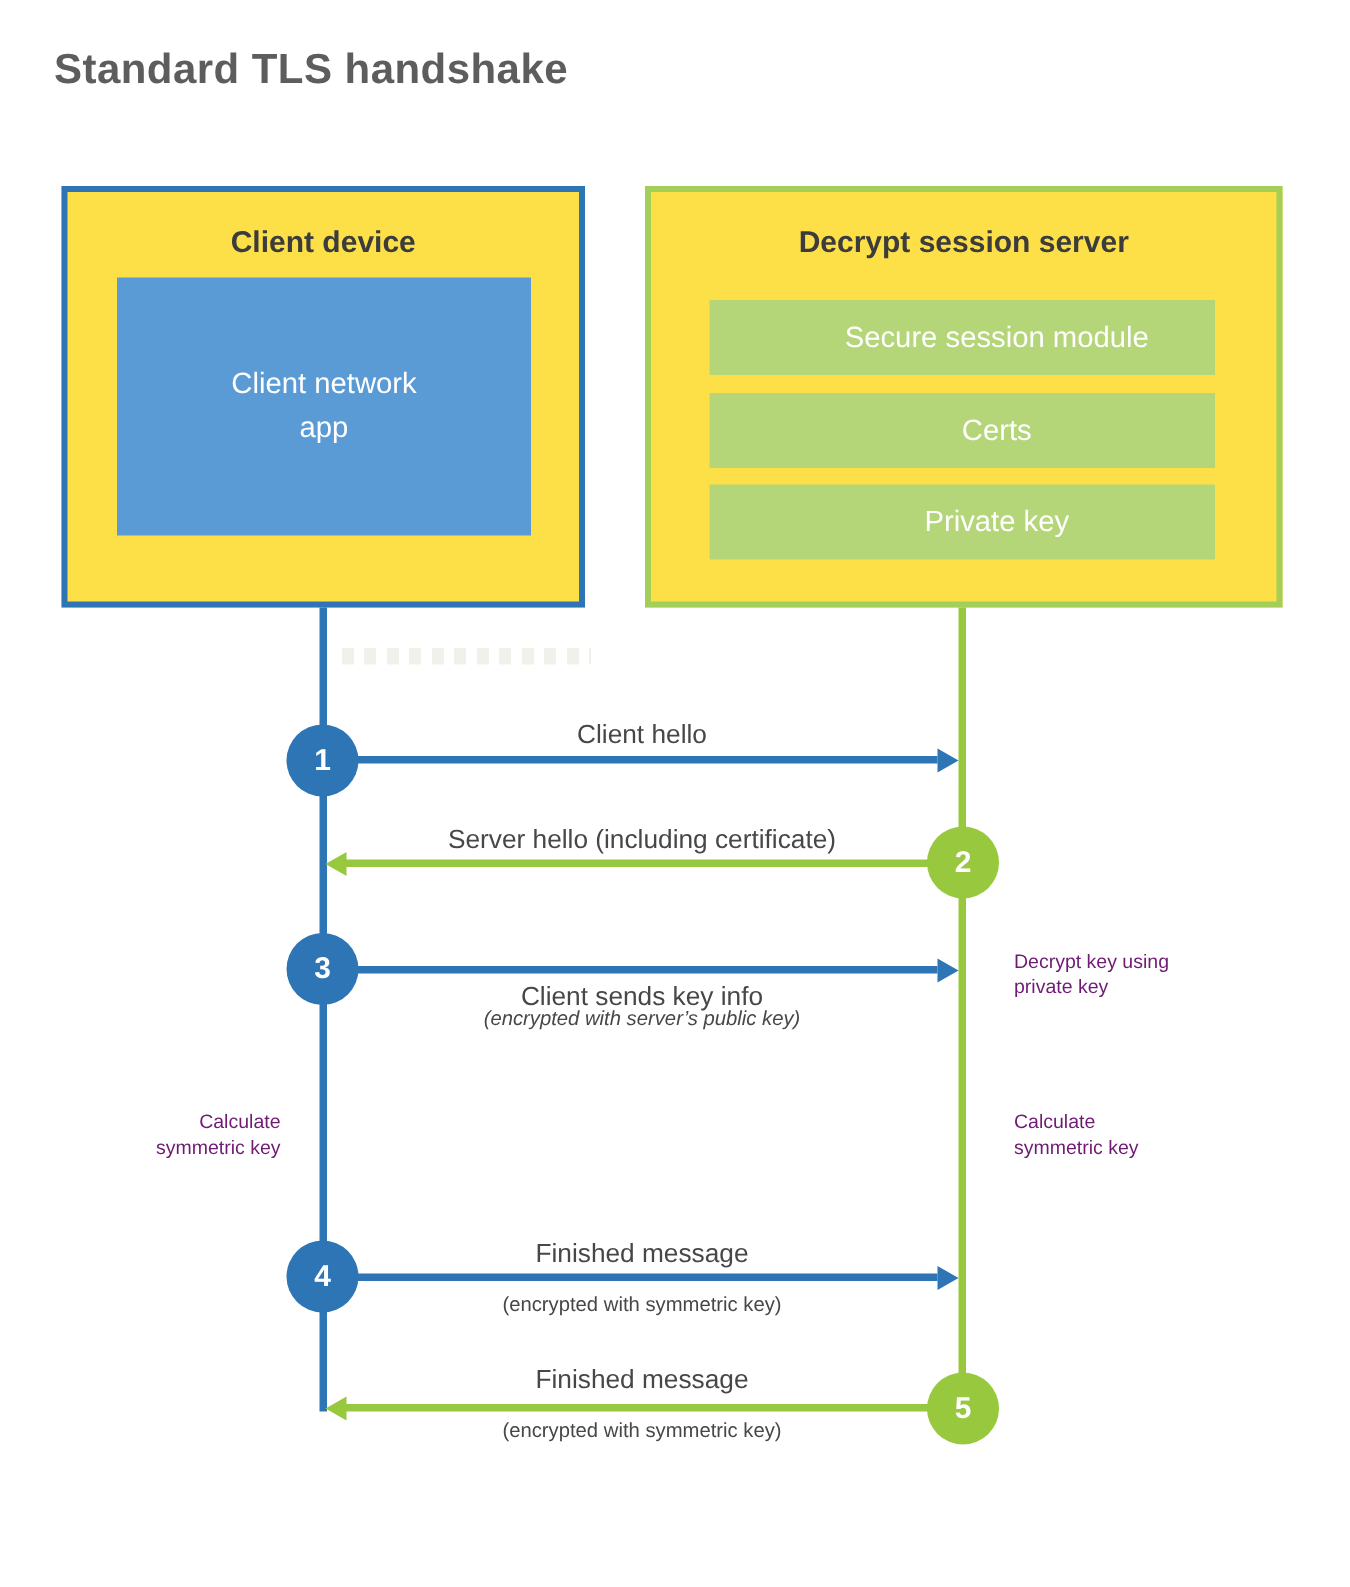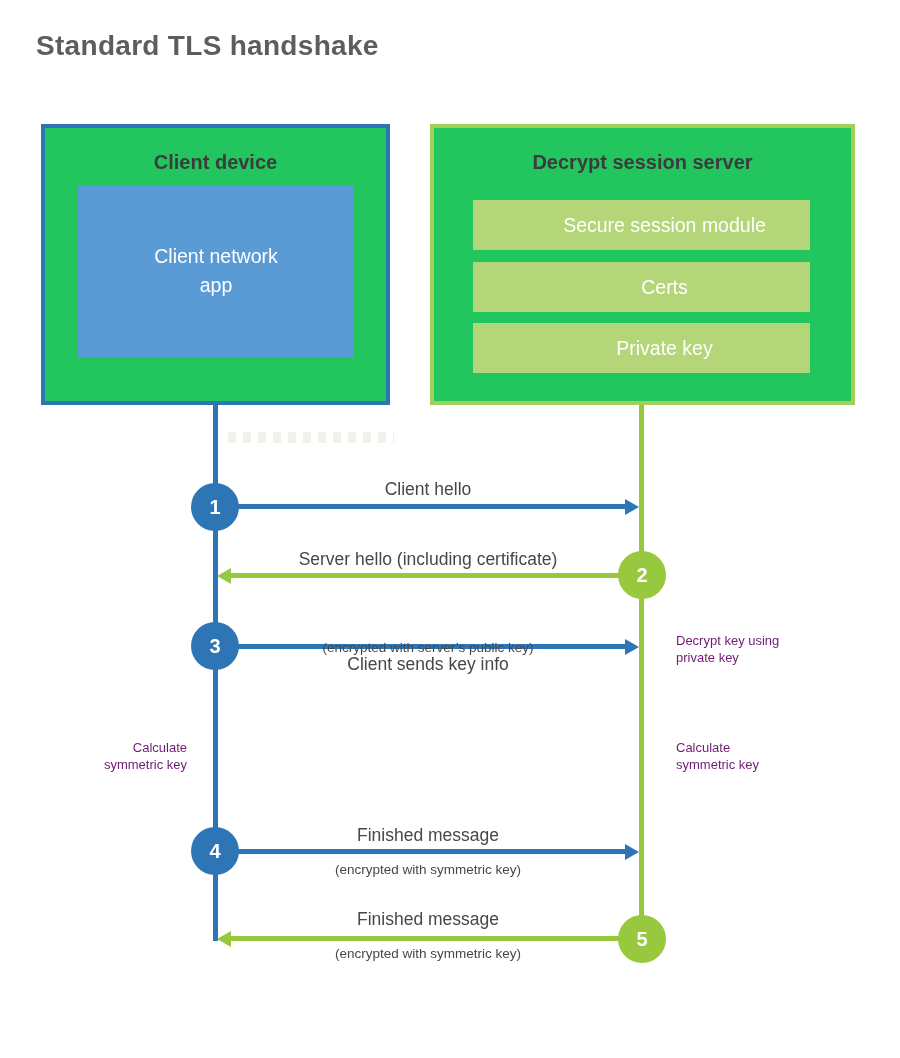--- a/index.html
+++ b/index.html
@@ -14,21 +14,21 @@
   }
   *{margin:0;padding:0;box-sizing:border-box;}
   html,body{background:#fff;}
   body{font-family:"Liberation Sans","DejaVu Sans",sans-serif;}
   .canvas{position:relative;width:900px;height:1058px;background:#ffffff;overflow:hidden;}
 
   .page-title{position:absolute;left:36px;top:30px;font-size:28px;font-weight:700;
     color:var(--title);letter-spacing:0.3px;}
 
   
-  .actor-box{position:absolute;top:124px;height:281px;background:#22c55e;}
+  .actor-box{position:absolute;top:124px;height:281px;background:#fde047;}
   .actor-box.client{left:41px;width:349px;border:4px solid var(--blue);}
   .actor-box.server{left:430px;width:425px;border:4px solid var(--green-border);}
   .box-title{margin-top:23px;text-align:center;font-size:20px;font-weight:700;color:var(--heading);}
 
   .app-box{position:absolute;left:33px;top:57px;width:276px;height:172px;background:var(--blue-fill);
     display:flex;align-items:center;justify-content:center;text-align:center;}
   .app-box span{color:#fff;font-size:19.5px;line-height:1.5;max-width:150px;display:inline-block;}
 
   .server-bar{position:absolute;left:39px;width:337px;height:50px;background:var(--green-fill);
     display:flex;align-items:center;justify-content:center;color:#fff;font-size:19.5px;padding-left:46px;}
@@ -104,21 +104,21 @@
   <div class="msg-label" style="top:549px;">Server hello (including certificate)</div>
   <div class="head l green" style="left:217px;top:568px;"></div>
   <div class="msg-line green" style="left:230px;top:573px;width:412px;"></div>
   <div class="step-circle green" style="top:551px;">
       <span>2</span>
     </div>
 
   <div class="msg-label" style="top:620px;margin-top:34px;">Client sends key info</div>
   <div class="msg-line blue" style="left:215px;top:644px;width:410px;"></div>
   <div class="head r blue" style="left:625px;top:639px;"></div>
-  <div class="msg-sublabel" style="top:640px;">(encrypted with server’s public key)</div>
+  <div class="msg-sublabel" style="top:671px;font-style:italic;">(encrypted with server’s public key)</div>
   <div class="step-circle blue" style="top:622px;">
       <span>3</span>
     </div>
   <div class="side-note right" style="top:632px;">Decrypt key using
 private key</div>
 
   <div class="side-note left" style="top:739px;">Calculate
 symmetric key</div>
   <div class="side-note right" style="top:739px;">Calculate
 symmetric key</div>

